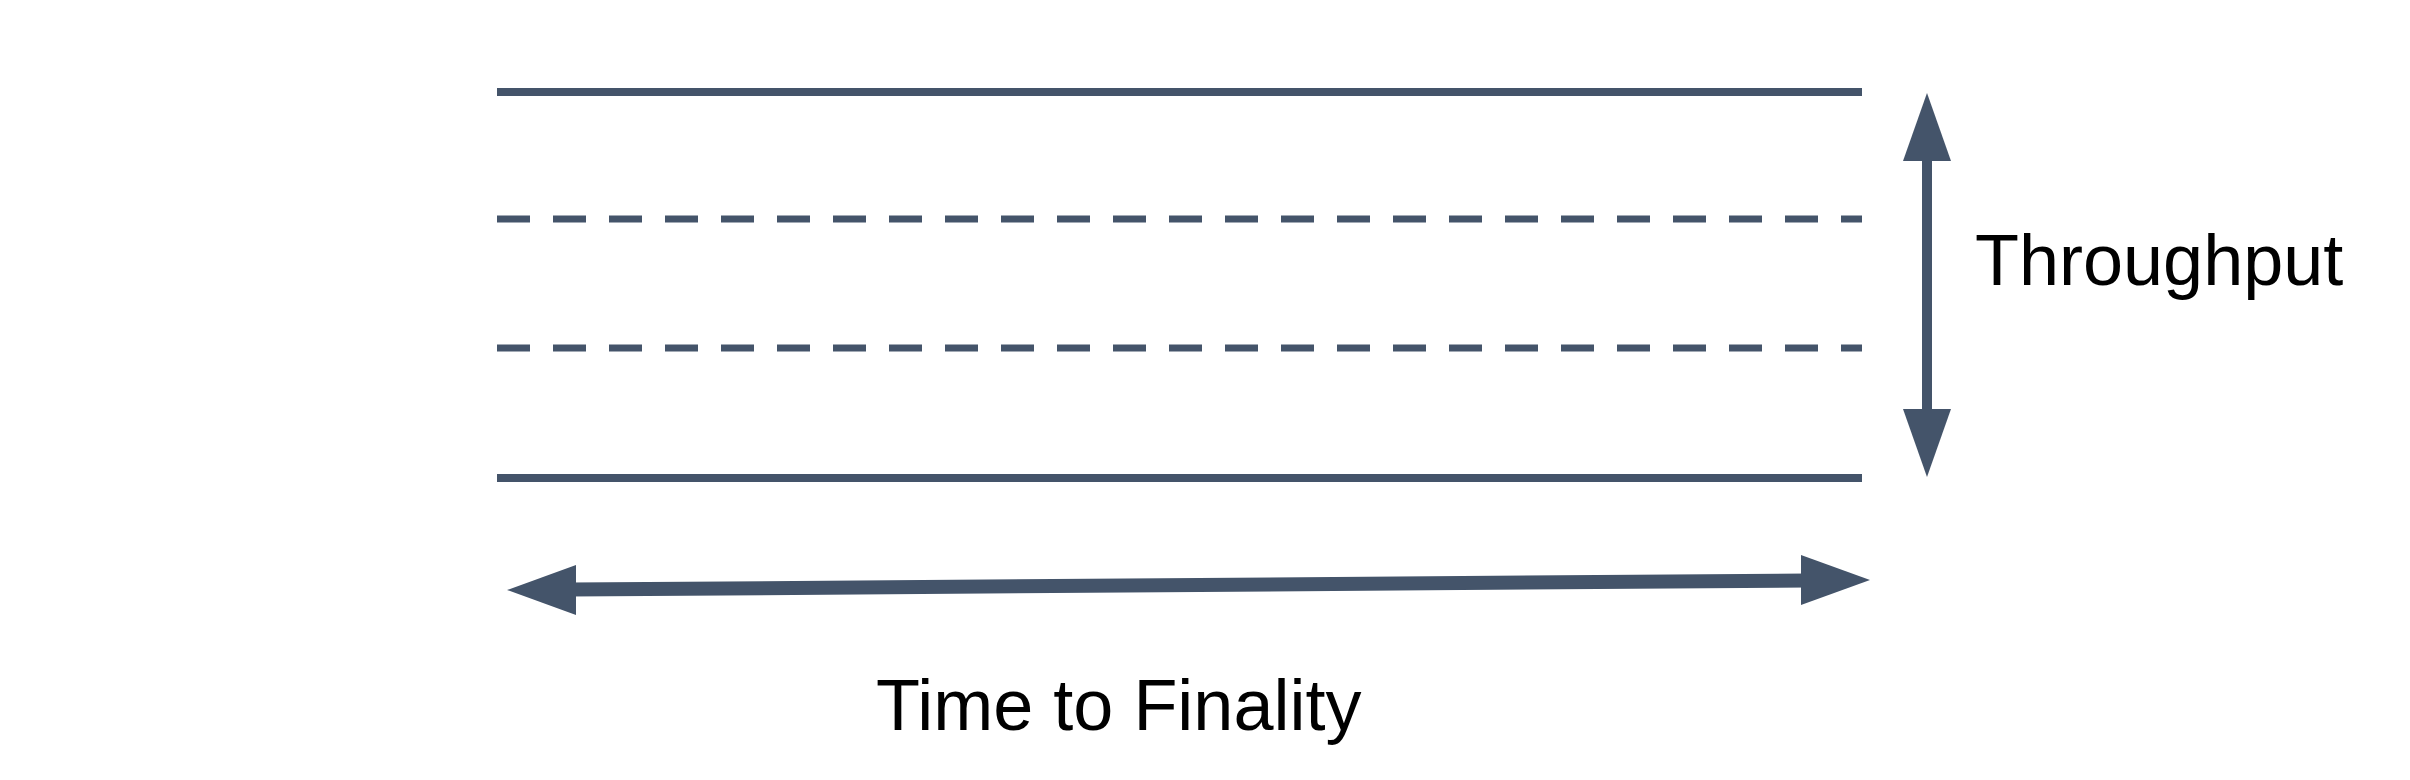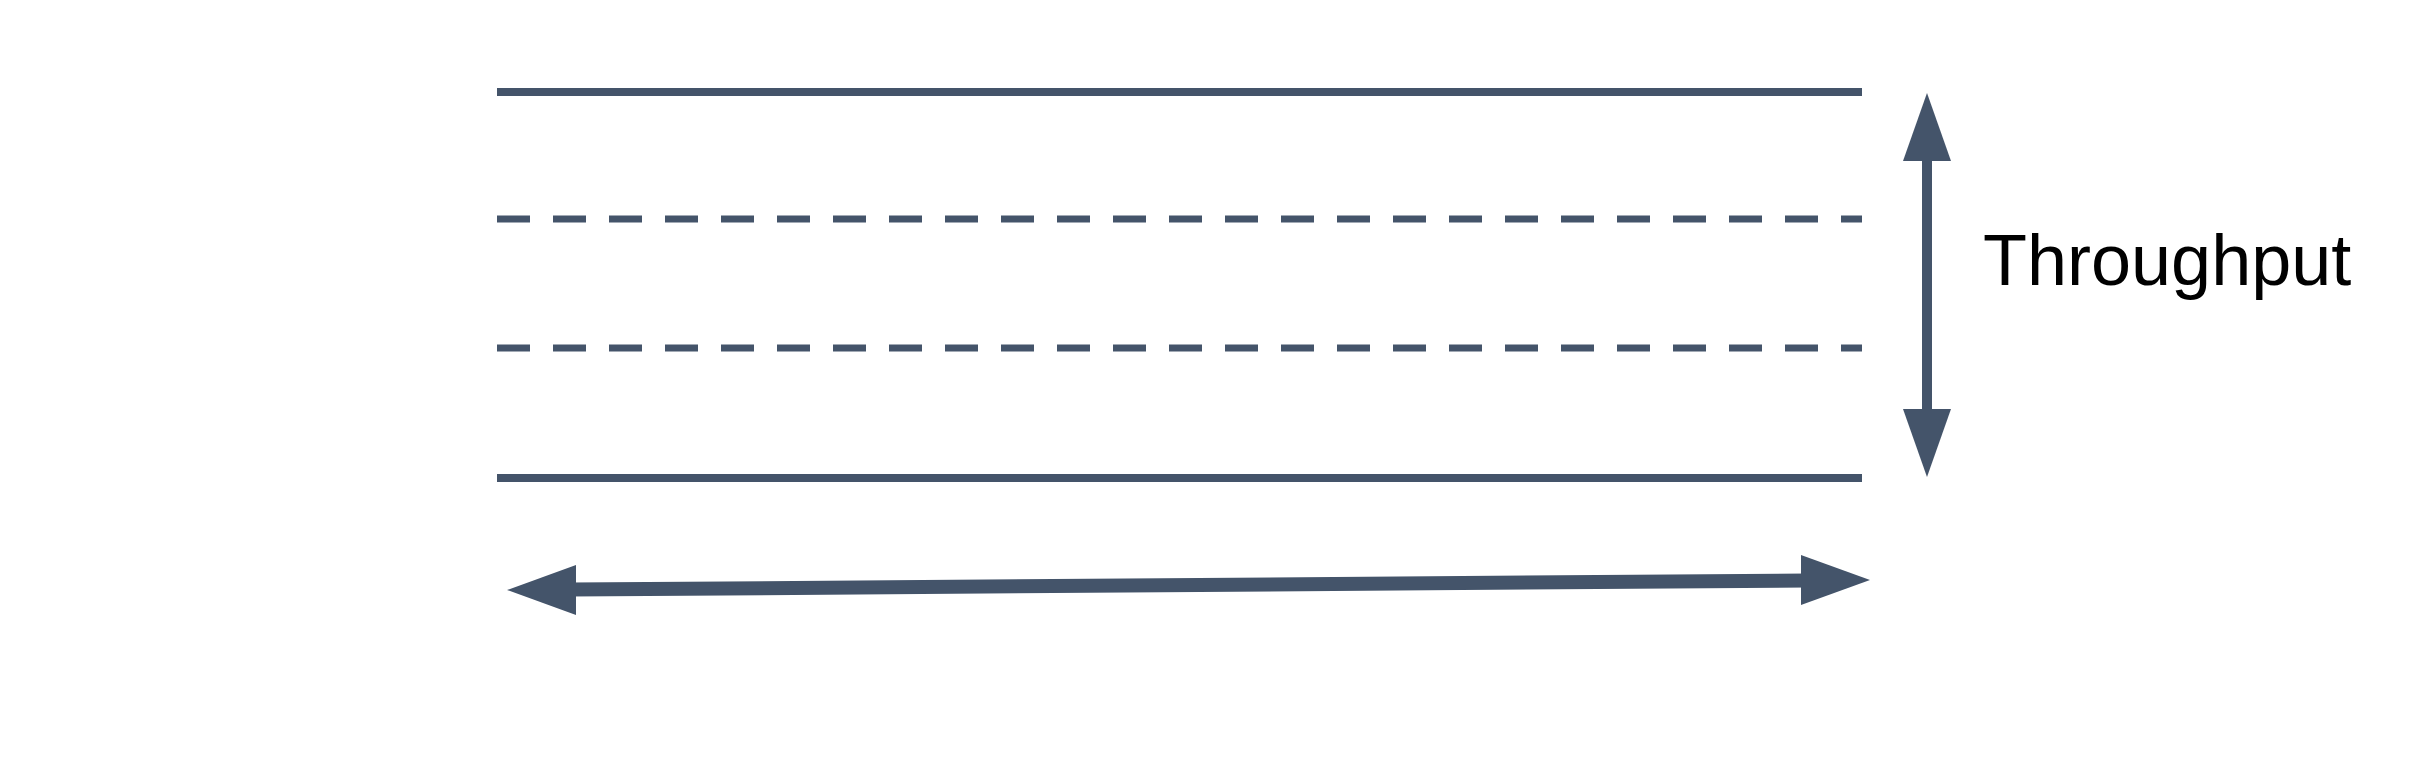--- a/index.html
+++ b/index.html
@@ -36,21 +36,21 @@
   .arrow-shaft { stroke: var(--shape-color); fill: none; }
   .arrow-head { fill: var(--shape-color); stroke: none; }
   .diagram-label {
     position: absolute;
     color: var(--text-color);
     font-size: 72px;
     line-height: 1;
     white-space: nowrap;
     letter-spacing: 0;
   }
-  .label-throughput { left: 1975px; top: 224px; margin-left: 8px; }
+  .label-throughput { left: 1975px; top: 224px; }
   .label-time-to-finality { left: 876px; top: 669px; }
 </style>
 </head>
 <body>
 
 <div class="canvas">
 
   <svg class="shapes" viewBox="0 0 2410 780" xmlns="http://www.w3.org/2000/svg">
 
     <line class="lane-line solid" x1="497" y1="92" x2="1862" y2="92"></line>
@@ -66,14 +66,15 @@
 
     <g>
       <line class="arrow-shaft" x1="570" y1="589.6" x2="1807" y2="580.5" stroke-width="14"></line>
       <polygon class="arrow-head" points="507,590 576,565 576,615"></polygon>
       <polygon class="arrow-head" points="1870,580 1801,555 1801,605"></polygon>
     </g>
   </svg>
 
   <div class="diagram-label label-throughput">Throughput</div>
 
+  <div class="diagram-label label-time-to-finality">Time to Finality</div>
 
 </div>
 
 </body></html>

